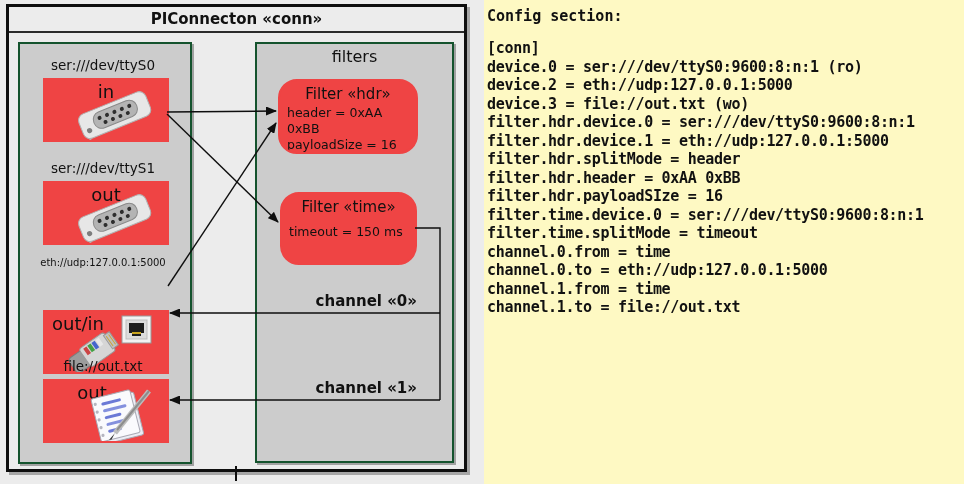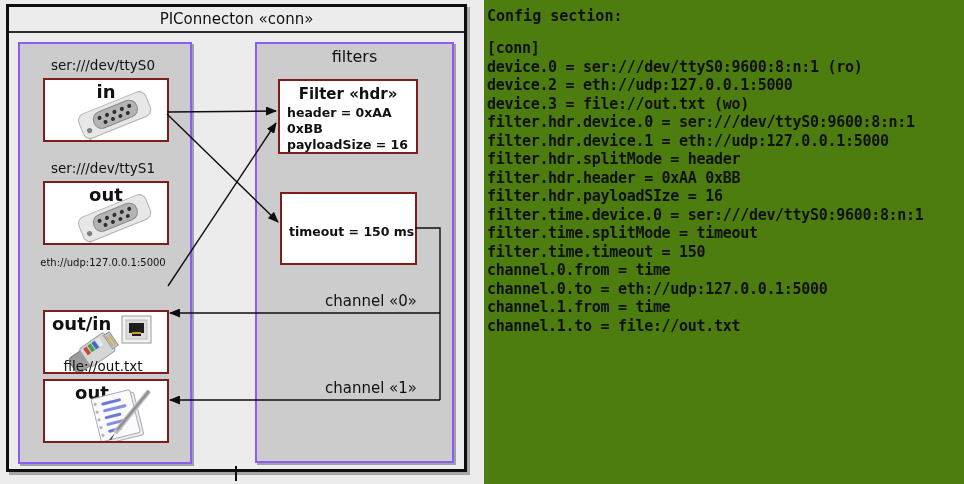--- a/index.html
+++ b/index.html
@@ -9,44 +9,45 @@
   }
   
   .diagram-area{position:absolute;left:0;top:0;width:484px;height:484px;background:#ececec;}
   .outer-box{
     position:absolute;left:6px;top:4px;width:455px;height:462px;
     border:3px solid #0e0e0e;background:#ececec;box-shadow:3px 3px 0 rgba(110,110,110,.55);
   }
   .outer-title{
     height:24px;line-height:24px;text-align:center;font-size:15px;
     border-bottom:2px solid #2b2b2b;
+    font-weight:bold;
   }
   .group-box{
-    position:absolute;background:#cccccc;border:2px solid #8b5cf6;
+    position:absolute;background:#cccccc;border:2px solid #14532d;
     box-shadow:2px 2px 0 rgba(130,130,130,.7);
   }
   .devices-group{left:18px;top:42px;width:170px;height:418px;}
   .filters-group{left:255px;top:42px;width:195px;height:417px;}
   .filters-title{text-align:center;font-size:16px;padding-top:3px;}
   .dev-label{position:absolute;width:174px;left:16px;text-align:center;font-size:13.5px;}
   .white-box{
-    position:absolute;background:#ffffff;border:2px solid #7f1d1d;overflow:hidden;font-weight:bold;
+    position:absolute;background:#ef4444;border:2px solid #ef4444;overflow:hidden;
   }
   .dev-box{left:43px;width:122px;height:60px;}
   .dev-main-label{position:absolute;left:0;top:1px;width:100%;text-align:center;font-size:18px;}
   .dev-main-label.corner{width:auto;left:7px;text-align:left;}
-  .filter-box{left:278px;width:136px;}
+  .filter-box{left:278px;width:136px;border-radius:19px;}
   .filter-title{text-align:center;font-size:15px;padding-top:4px;}
   .filter-props{position:absolute;left:7px;font-size:12.5px;line-height:16px;}
-  .channel-label{position:absolute;width:127px;text-align:right;font-size:15px;}
+  .channel-label{position:absolute;width:127px;text-align:right;font-size:15px;font-weight:bold;}
   .wires{position:absolute;left:0;top:0;width:484px;height:484px;pointer-events:none;}
   .icon-abs{position:absolute;}
   
   .config-panel{
-    position:absolute;left:484px;top:0;width:480px;height:484px;background:#4d7c0f;
+    position:absolute;left:484px;top:0;width:480px;height:484px;background:#fef9c3;
     font-family:"DejaVu Sans Mono",monospace;font-weight:bold;
   }
   .config-heading{position:absolute;left:3px;top:7px;font-size:15px;}
   .config-lines{position:absolute;left:3px;top:39px;}
   .cfg-line{font-size:15px;line-height:18.5px;white-space:pre;letter-spacing:-0.3px;}
 </style>
 </head>
 <body>
 
 <div class="stage">
@@ -158,20 +159,21 @@
 
     <div class="white-box filter-box" style="top:79px;height:71px;">
       <div class="filter-title">Filter «hdr»</div>
       <div class="filter-props" style="top:24px;">
         <div>header = 0xAA 0xBB</div>
         <div>payloadSize = 16</div>
       </div>
     </div>
 
     <div class="white-box filter-box" style="top:192px;left:280px;width:133px;height:69px;">
+      <div class="filter-title">Filter «time»</div>
       <div class="filter-props" style="top:30px;">
         <div>timeout = 150 ms</div>
       </div>
     </div>
 
     <div class="channel-label" style="left:290px;top:292px;">channel «0»</div>
     <div class="channel-label" style="left:290px;top:379px;">channel «1»</div>
 
     <svg class="wires" viewBox="0 0 484 484">
       <defs>
@@ -203,21 +205,20 @@
       <div class="cfg-line">device.0 = ser:///dev/ttyS0:9600:8:n:1 (ro)</div>
       <div class="cfg-line">device.2 = eth://udp:127.0.0.1:5000</div>
       <div class="cfg-line">device.3 = file://out.txt (wo)</div>
       <div class="cfg-line">filter.hdr.device.0 = ser:///dev/ttyS0:9600:8:n:1</div>
       <div class="cfg-line">filter.hdr.device.1 = eth://udp:127.0.0.1:5000</div>
       <div class="cfg-line">filter.hdr.splitMode = header</div>
       <div class="cfg-line">filter.hdr.header = 0xAA 0xBB</div>
       <div class="cfg-line">filter.hdr.payloadSIze = 16</div>
       <div class="cfg-line">filter.time.device.0 = ser:///dev/ttyS0:9600:8:n:1</div>
       <div class="cfg-line">filter.time.splitMode = timeout</div>
-      <div class="cfg-line">filter.time.timeout = 150</div>
       <div class="cfg-line">channel.0.from = time</div>
       <div class="cfg-line">channel.0.to = eth://udp:127.0.0.1:5000</div>
       <div class="cfg-line">channel.1.from = time</div>
       <div class="cfg-line">channel.1.to = file://out.txt</div>
     </div>
   </div>
 
 </div>
 
 </body></html>

